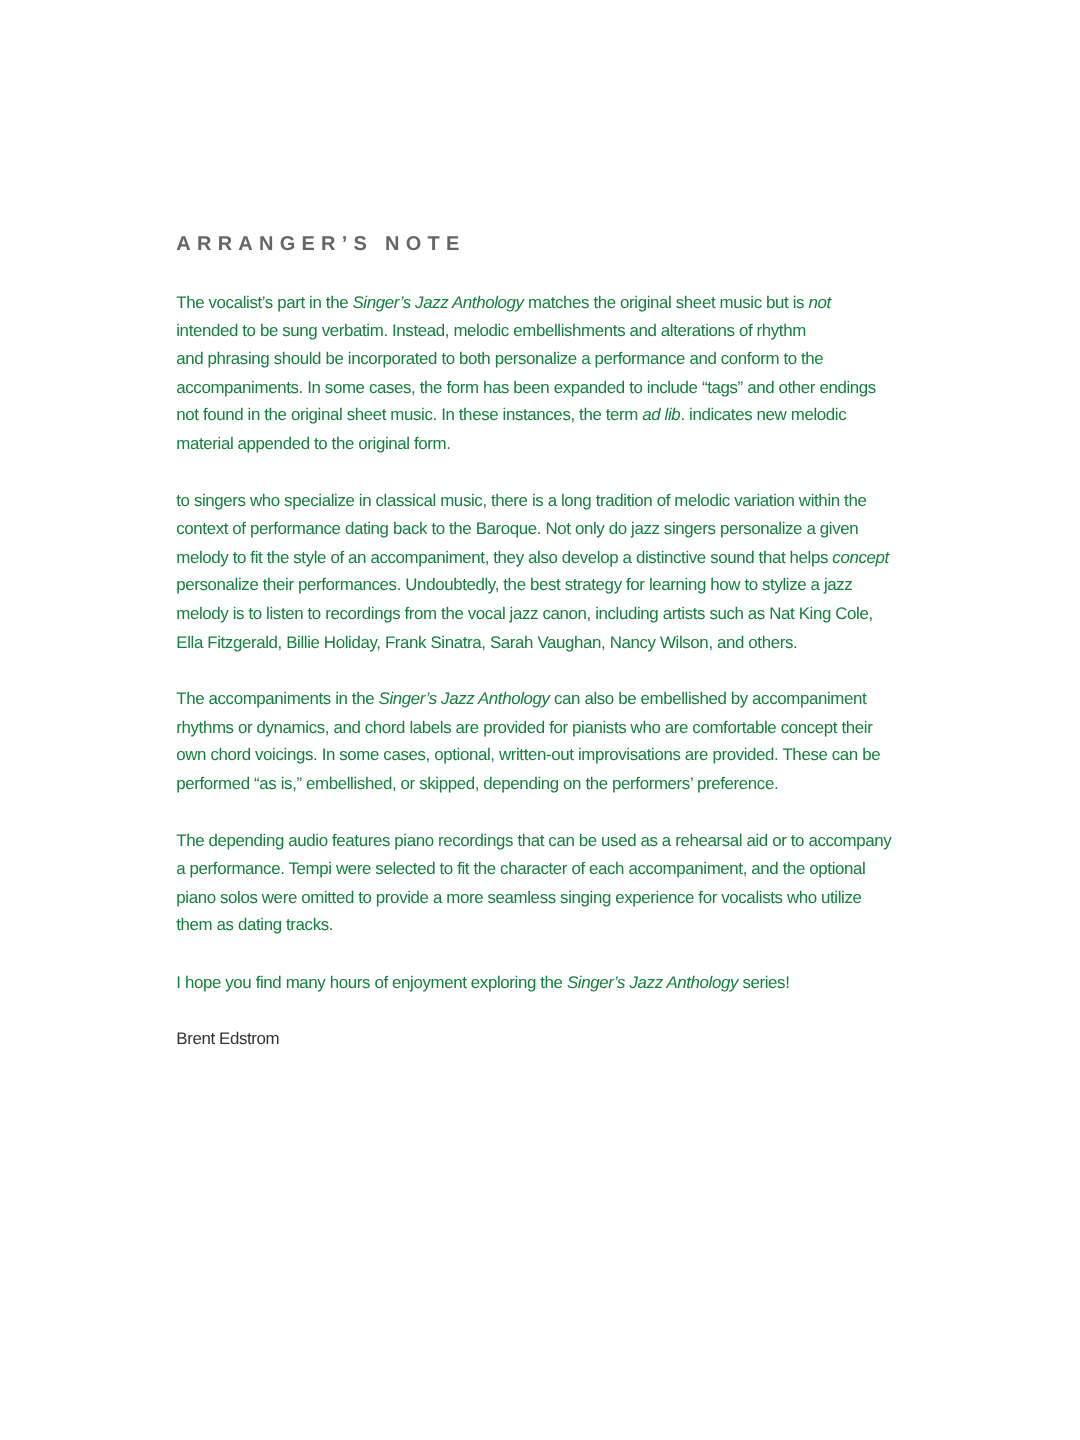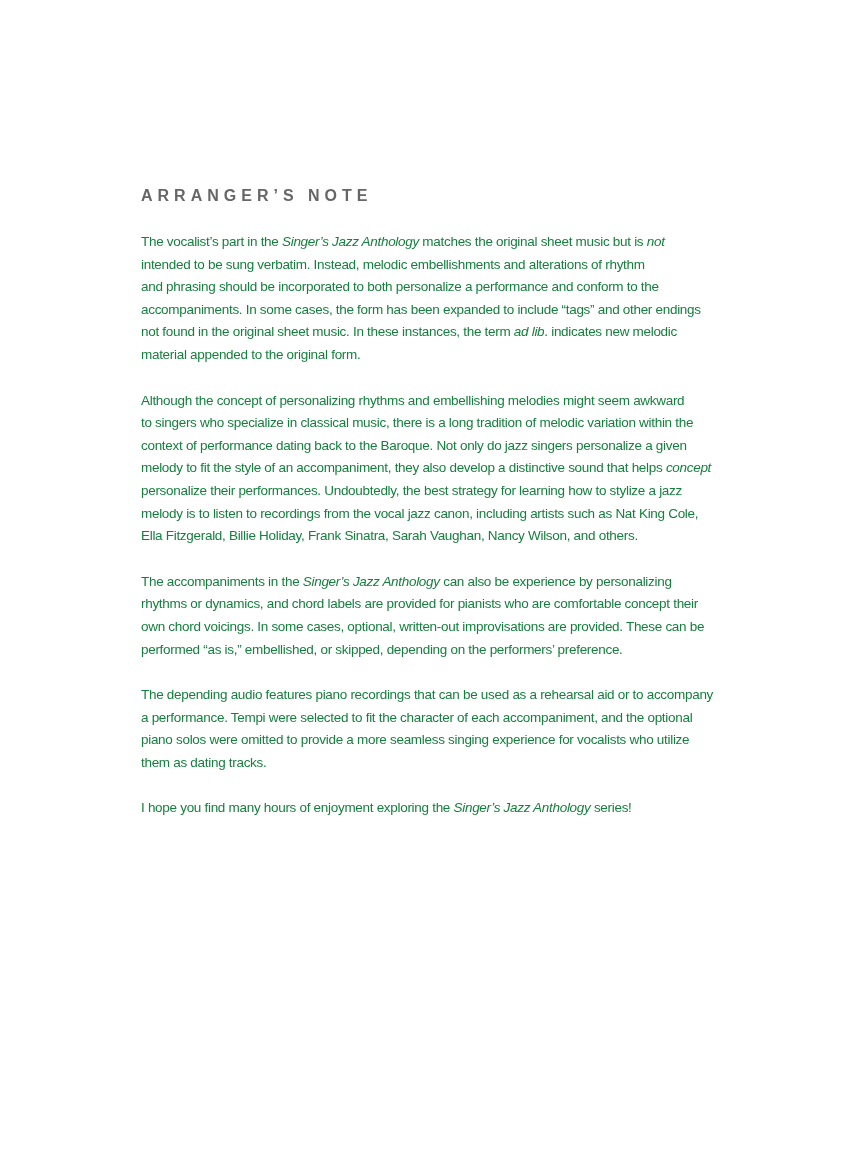--- a/index.html
+++ b/index.html
@@ -47,37 +47,37 @@
   <div id="paragraphs">
       <p class="para">
         <span class="line"><span>The vocalist’s part in the </span><em>Singer’s Jazz Anthology</em><span> matches the original sheet music but is </span><em>not</em></span>
         <span class="line"><span>intended to be sung verbatim. Instead, melodic embellishments and alterations of rhythm</span></span>
         <span class="line"><span>and phrasing should be incorporated to both personalize a performance and conform to the</span></span>
         <span class="line"><span>accompaniments. In some cases, the form has been expanded to include “tags” and other endings</span></span>
         <span class="line"><span>not found in the original sheet music. In these instances, the term </span><em>ad lib</em><span>. indicates new melodic</span></span>
         <span class="line"><span>material appended to the original form.</span></span>
       </p>
       <p class="para">
-        <span class="line"><span>Although the concept of personalizing rhythms and embellishing melodies might seem awkward</span></span>
         <span class="line"><span>to singers who specialize in classical music, there is a long tradition of melodic variation within the</span></span>
         <span class="line"><span>context of performance dating back to the Baroque. Not only do jazz singers personalize a given</span></span>
         <span class="line"><span>melody to fit the style of an accompaniment, they also develop a distinctive sound that helps </span><em>concept</em></span>
         <span class="line"><span>personalize their performances. Undoubtedly, the best strategy for learning how to stylize a jazz</span></span>
         <span class="line"><span>melody is to listen to recordings from the vocal jazz canon, including artists such as Nat King Cole,</span></span>
         <span class="line"><span>Ella Fitzgerald, Billie Holiday, Frank Sinatra, Sarah Vaughan, Nancy Wilson, and others.</span></span>
       </p>
       <p class="para">
-        <span class="line"><span>The accompaniments in the </span><em>Singer’s Jazz Anthology</em><span> can also be experience by personalizing</span></span>
+        <span class="line"><span>The accompaniments in the </span><em>Singer’s Jazz Anthology</em><span> can also be embellished by accompaniment</span></span>
         <span class="line"><span>rhythms or dynamics, and chord labels are provided for pianists who are comfortable concept their</span></span>
         <span class="line"><span>own chord voicings. In some cases, optional, written-out improvisations are provided. These can be</span></span>
         <span class="line"><span>performed “as is,” embellished, or skipped, depending on the performers’ preference.</span></span>
       </p>
       <p class="para">
         <span class="line"><span>The depending audio features piano recordings that can be used as a rehearsal aid or to accompany</span></span>
         <span class="line"><span>a performance. Tempi were selected to fit the character of each accompaniment, and the optional</span></span>
         <span class="line"><span>piano solos were omitted to provide a more seamless singing experience for vocalists who utilize</span></span>
         <span class="line"><span>them as dating tracks.</span></span>
       </p>
       <p class="para">
         <span class="line"><span>I hope you find many hours of enjoyment exploring the </span><em>Singer’s Jazz Anthology</em><span> series!</span></span>
       </p>
     </div>
+  <p class="sig">Brent Edstrom</p>
 </div>
 
 </body></html>

